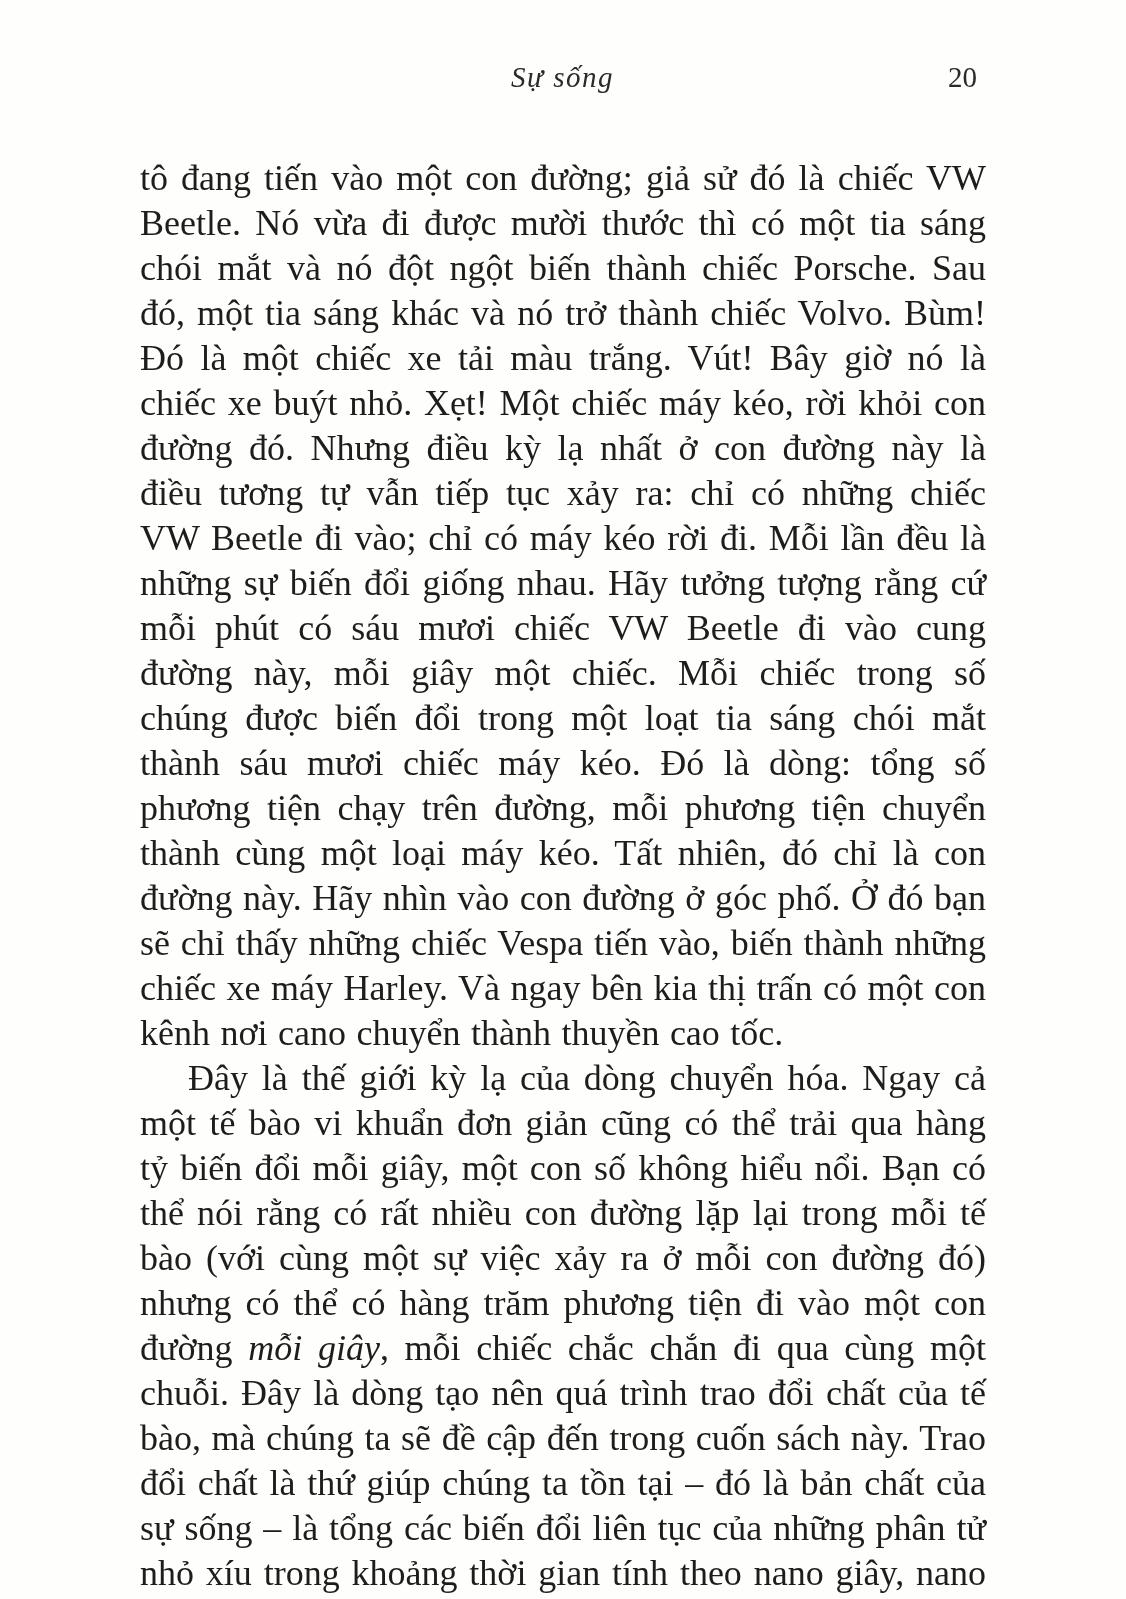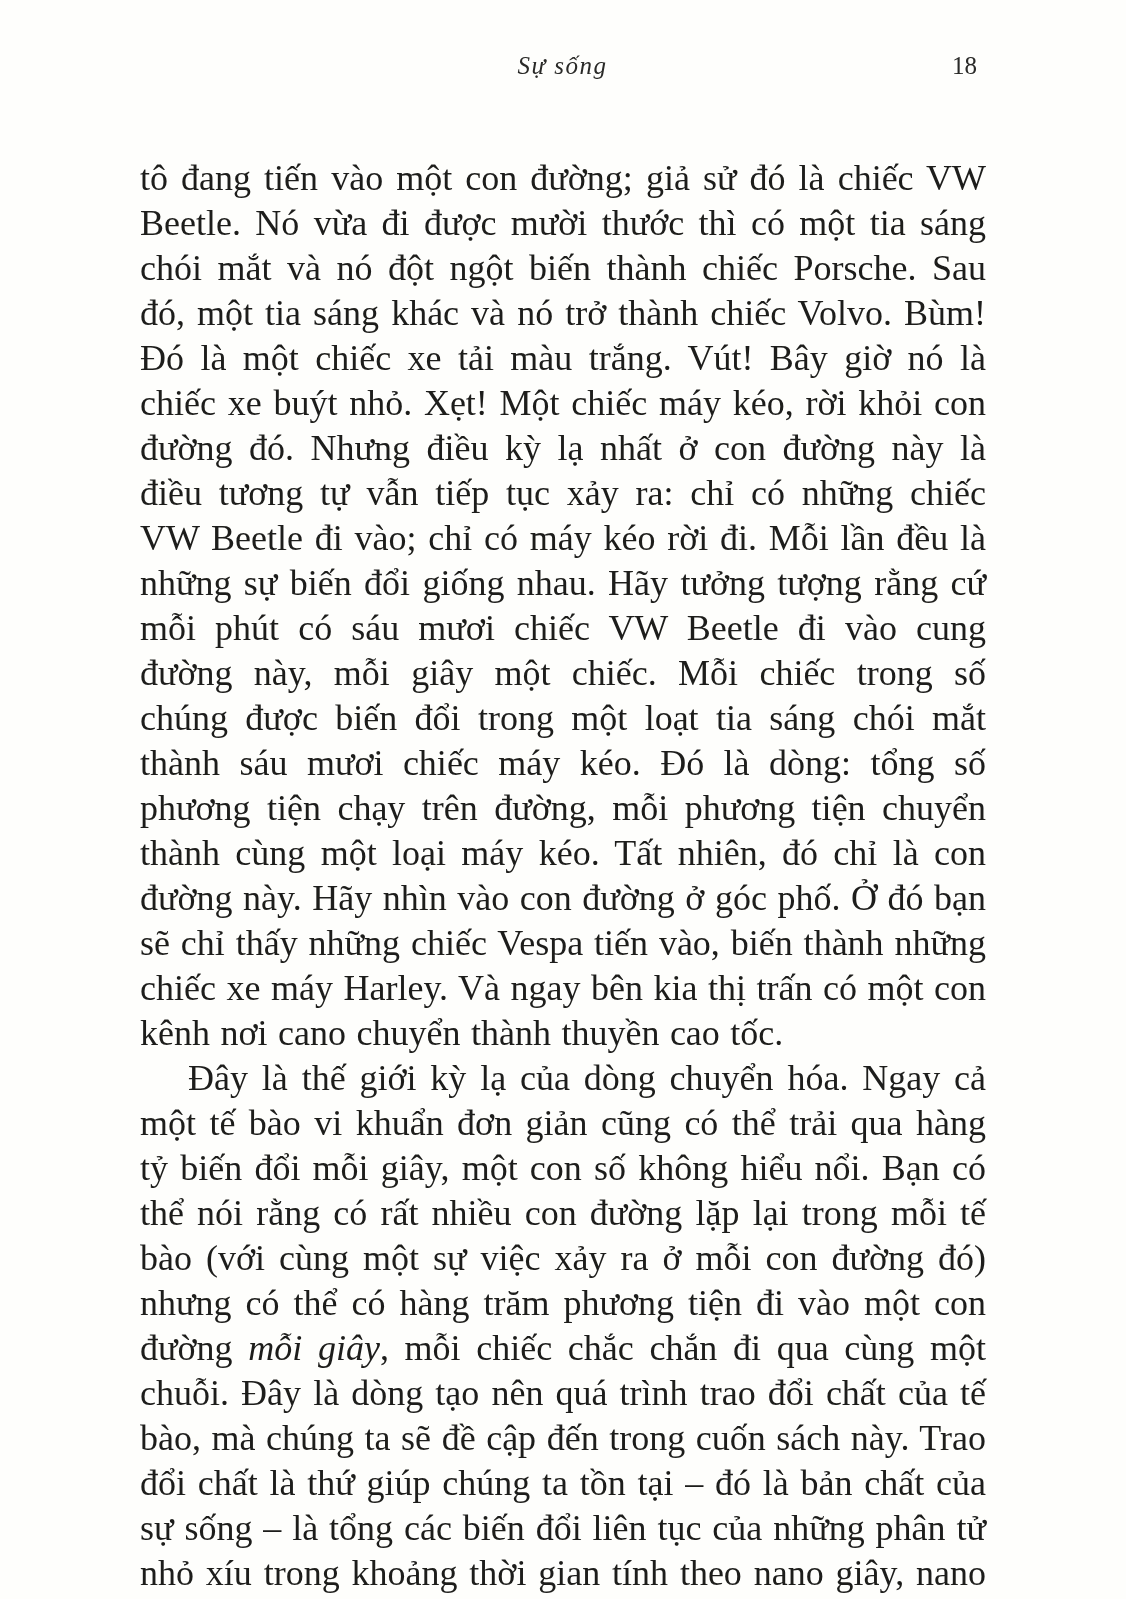--- a/index.html
+++ b/index.html
@@ -13,25 +13,25 @@
     width: 1126px;
     height: 1599px;
     margin: 0 auto;
     background: #fefefc;
     font-family: "Liberation Serif", "DejaVu Serif", serif;
     color: #1d1d1b;
     overflow: hidden;
   }
   .page-header {
     position: absolute;
-    top: 52px;
+    top: 61px;
     left: 140px;
     width: 845px;
     height: 36px;
-    font-size: 25px;
+    font-size: 29px;
   }
   .running-title {
     position: absolute;
     left: 0;
     right: 0;
     top: 0;
     text-align: center;
     font-style: italic;
     letter-spacing: 1.5px;
     color: #2a2a28;
@@ -68,21 +68,21 @@
   .para em {
   }
 </style>
 </head>
 <body>
 
 <div class="page">
 
   <header class="page-header">
     <span class="running-title">Sự sống</span>
-    <span class="page-number">18</span>
+    <span class="page-number">20</span>
   </header>
 
   <main class="page-body">
 
     <p class="para first"><span>tô đang tiến vào một con đường; giả sử đó là chiếc VW Beetle. Nó vừa đi được mười thước thì có một tia sáng chói mắt và nó đột ngột biến thành chiếc Porsche. Sau đó, một tia sáng khác và nó trở thành chiếc Volvo. Bùm! Đó là một chiếc xe tải màu trắng. Vút! Bây giờ nó là chiếc xe buýt nhỏ. Xẹt! Một chiếc máy kéo, rời khỏi con đường đó. Nhưng điều kỳ lạ nhất ở con đường này là điều tương tự vẫn tiếp tục xảy ra: chỉ có những chiếc VW Beetle đi vào; chỉ có máy kéo rời đi. Mỗi lần đều là những sự biến đổi giống nhau. Hãy tưởng tượng rằng cứ mỗi phút có sáu mươi chiếc VW Beetle đi vào cung đường này, mỗi giây một chiếc. Mỗi chiếc trong số chúng được biến đổi trong một loạt tia sáng chói mắt thành sáu mươi chiếc máy kéo. Đó là dòng: tổng số phương tiện chạy trên đường, mỗi phương tiện chuyển thành cùng một loại máy kéo. Tất nhiên, đó chỉ là con đường này. Hãy nhìn vào con đường ở góc phố. Ở đó bạn sẽ chỉ thấy những chiếc Vespa tiến vào, biến thành những chiếc xe máy Harley. Và ngay bên kia thị trấn có một con kênh nơi cano chuyển thành thuyền cao tốc.</span></p>
 
     <p class="para indented"><span>Đây là thế giới kỳ lạ của dòng chuyển hóa. Ngay cả một tế bào vi khuẩn đơn giản cũng có thể trải qua hàng tỷ biến đổi mỗi giây, một con số không hiểu nổi. Bạn có thể nói rằng có rất nhiều con đường lặp lại trong mỗi tế bào (với cùng một sự việc xảy ra ở mỗi con đường đó) nhưng có thể có hàng trăm phương tiện đi vào một con đường </span><em>mỗi giây</em><span>, mỗi chiếc chắc chắn đi qua cùng một chuỗi. Đây là dòng tạo nên quá trình trao đổi chất của tế bào, mà chúng ta sẽ đề cập đến trong cuốn sách này. Trao đổi chất là thứ giúp chúng ta tồn tại – đó là bản chất của sự sống – là tổng các biến đổi liên tục của những phân tử nhỏ xíu trong khoảng thời gian tính theo nano giây, nano giây này đến nano giây khác.</span></p>
 
   </main>
 

